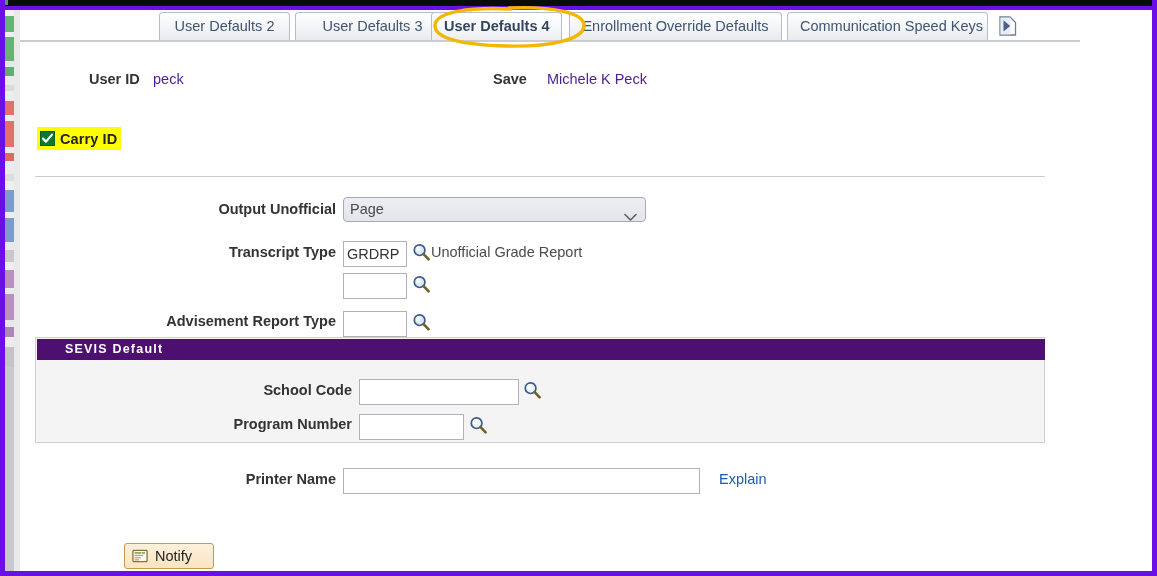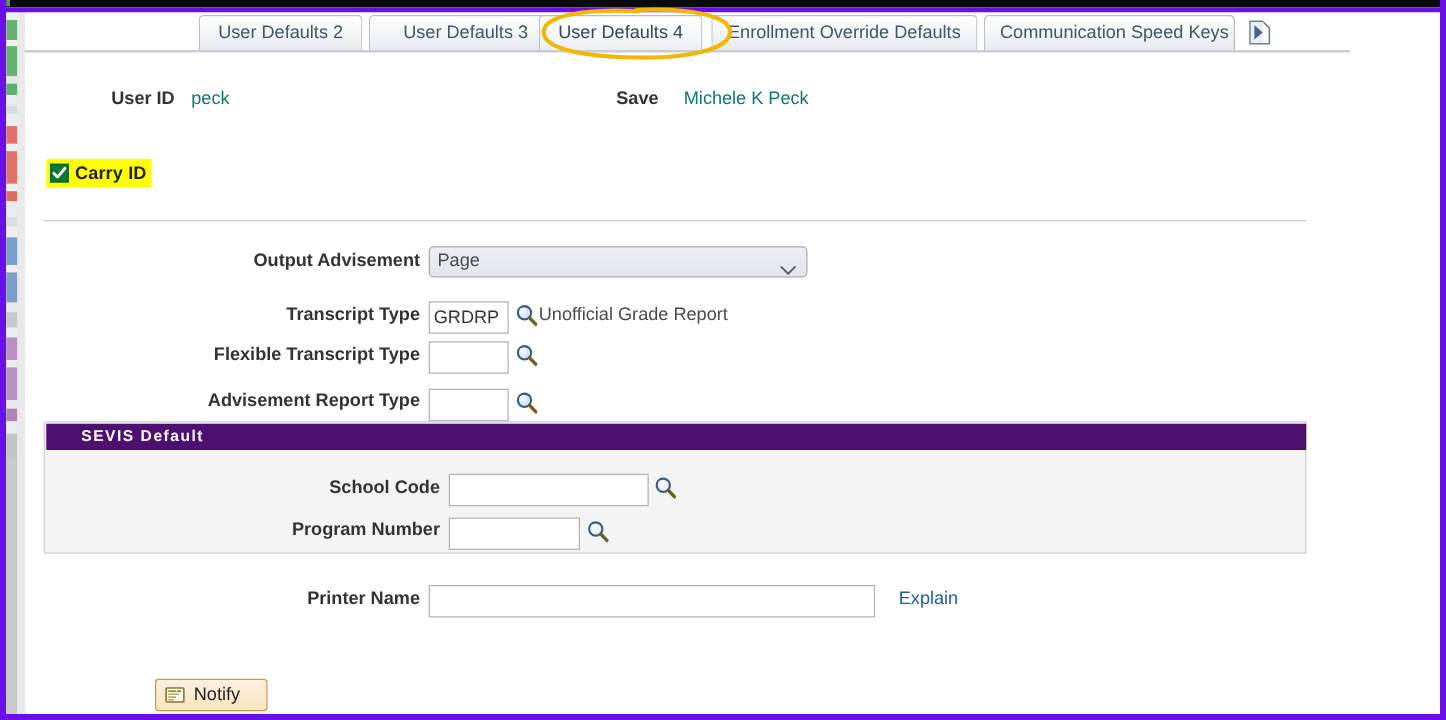--- a/index.html
+++ b/index.html
@@ -103,21 +103,21 @@
     color: #3e5470;
     font-size: 14.5px;
     line-height: 26px;
     text-align: center;
     white-space: nowrap;
     padding: 0 12px;
     cursor: pointer;
   }
   .tab.active {
     background: linear-gradient(to bottom, #ffffff 0%, #f6f7f9 60%, #eceef2 100%);
-    font-weight: normal;
+    font-weight: bold;
     color: #33455c;
   }
   #tab-underline {
     position: absolute;
     left: 0; top: 30px;
     width: 1060px; height: 2px;
     background: #c9ccd3;
   }
   #tab-next-btn {
     position: absolute;
@@ -135,21 +135,21 @@
     pointer-events: none;
   }
 
   
   .lbl-bold {
     font-weight: bold;
     color: #333333;
     font-size: 14.5px;
   }
   .val-text {
-    color: #0f766e;
+    color: #4c1d95;
     font-size: 14.5px;
   }
   #user-id-label { position: absolute; left: 69px; top: 61px; }
   #user-id-value { position: absolute; left: 133px; top: 61px; }
   #name-label    { position: absolute; left: 473px; top: 61px; }
   #name-value    { position: absolute; left: 527px; top: 61px; }
 
   
   #carry-id-row {
     position: absolute;
@@ -395,42 +395,41 @@
       <span id="carry-id-box">
         <svg width="13" height="13" viewBox="0 0 13 13" xmlns="http://www.w3.org/2000/svg">
           <path d="M2 6.6 L5 9.6 L11 2.6" fill="none" stroke="#ffffff" stroke-width="2.2" stroke-linecap="round" stroke-linejoin="round"></path>
         </svg>
       </span>
       <span id="carry-id-label">Carry ID</span>
     </div>
 
     <div id="divider-main"></div>
 
-    <div id="lbl-output-destination" class="form-label">Output Advisement</div>
+    <div id="lbl-output-destination" class="form-label">Output Unofficial</div>
     <div id="sel-output-destination">
       <span>Page</span>
       <span class="chev">
         <svg width="13" height="9" viewBox="0 0 13 9" xmlns="http://www.w3.org/2000/svg">
           <path d="M1 1.5 L6.5 7 L12 1.5" fill="none" stroke="#5a5a62" stroke-width="1.5" stroke-linecap="round" stroke-linejoin="round"></path>
         </svg>
       </span>
     </div>
 
     <div id="lbl-transcript-type" class="form-label">Transcript Type</div>
     <input id="inp-transcript-type" class="txt-input" type="text" placeholder="" value="GRDRP" style="">
     <span id="ico-transcript-type" class="lookup-icon">
       <svg width="20" height="20" viewBox="0 0 20 20" xmlns="http://www.w3.org/2000/svg">
         <circle cx="8.6" cy="8.2" r="5.3" fill="#dce7f5" stroke="#3a5b86" stroke-width="1.7"></circle>
         <circle cx="7.2" cy="6.8" r="2.6" fill="#f4f8fd" opacity="0.85"></circle>
         <path d="M12.6 12.2 L17.6 17.4" stroke="#6d6126" stroke-width="2.6" stroke-linecap="round"></path>
       </svg>
     </span>
     <div id="txt-transcript-desc">Unofficial Grade Report</div>
 
-    <div id="lbl-flexible-transcript-type" class="form-label">Flexible Transcript Type</div>
     <input id="inp-flexible-transcript-type" class="txt-input" type="text" placeholder="" style="">
     <span id="ico-flexible-transcript-type" class="lookup-icon">
       <svg width="20" height="20" viewBox="0 0 20 20" xmlns="http://www.w3.org/2000/svg">
         <circle cx="8.6" cy="8.2" r="5.3" fill="#dce7f5" stroke="#3a5b86" stroke-width="1.7"></circle>
         <circle cx="7.2" cy="6.8" r="2.6" fill="#f4f8fd" opacity="0.85"></circle>
         <path d="M12.6 12.2 L17.6 17.4" stroke="#6d6126" stroke-width="2.6" stroke-linecap="round"></path>
       </svg>
     </span>
 
     <div id="lbl-advisement-report-type" class="form-label">Advisement Report Type</div>

